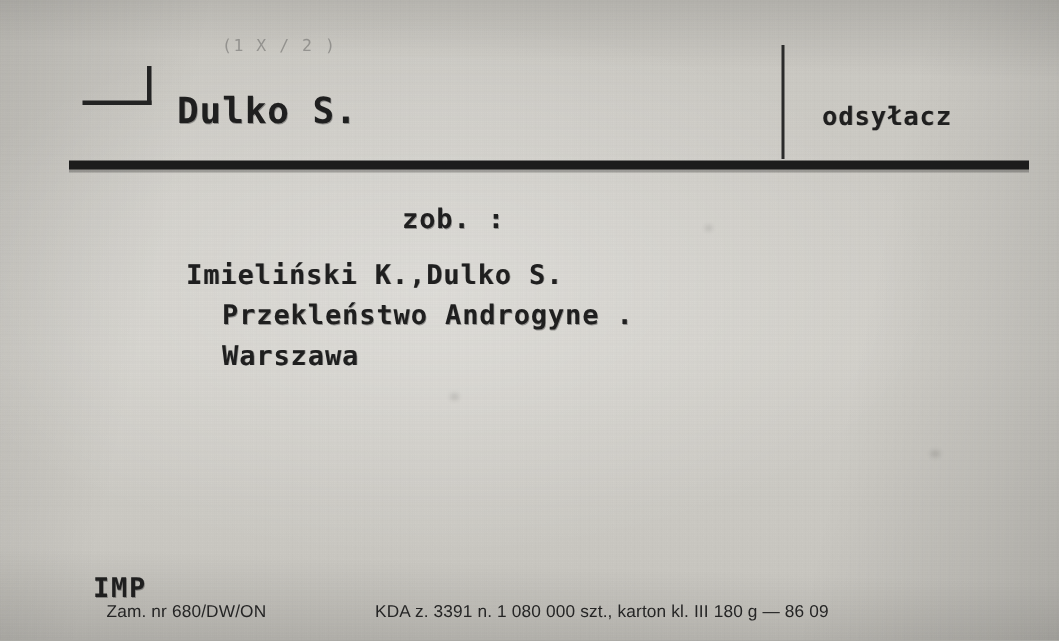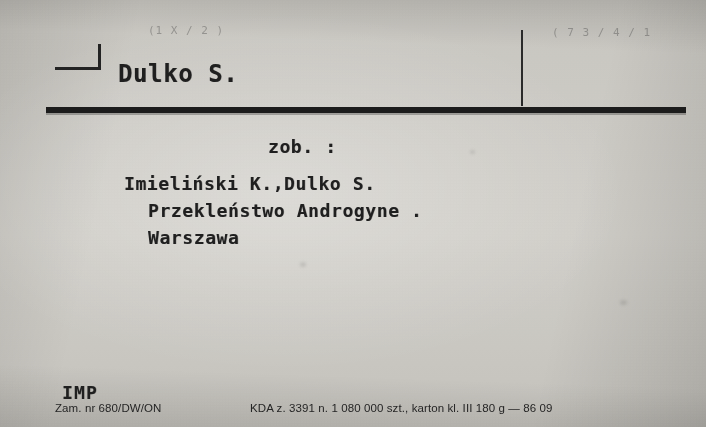--- a/index.html
+++ b/index.html
@@ -147,21 +147,21 @@
   
   .footer {
     position: absolute;
     font-family: "Liberation Sans", sans-serif;
     font-size: 11.5px;
     color: #252525;
     white-space: pre;
     letter-spacing: 0.1px;
   }
   #footer-line-1 { left: 55px; top: 386px; }
-  #footer-line-2 { left: 55px; top: 402px; }
+  #footer-line-2 { left: 71px; top: 402px; }
   #footer-line-2b { left: 250px; top: 402px; }
 
   .smudge {
     position: absolute;
     border-radius: 50%;
     background: rgba(0,0,0,0.10);
     filter: blur(1.4px);
   }
 </style>
 </head>
@@ -174,26 +174,26 @@
   <div class="smudge" style="left:300px; top:262px; width:6px; height:5px;"></div>
   <div class="smudge" style="left:470px; top:150px; width:5px; height:4px;"></div>
   <div class="smudge" style="left:620px; top:300px; width:7px; height:5px;"></div>
 
   <div id="corner-mark">
     <div class="h"></div>
     <div class="v"></div>
   </div>
 
   <div class="faint" id="faint-left">(1 X / 2 )</div>
-  <div class="faint" id="faint-right">( 7 3 / 4 / 1</div>
 
   <div class="typed" id="heading-name">Dulko S.</div>
 
   <div id="divider-vertical"></div>
 
+  <div class="typed" id="heading-right">odsyłacz</div>
 
   <div id="rule"></div>
 
   <div class="typed" id="entry-line-1">Imieliński K.,Dulko S.</div>
 
   <div class="typed" id="zob">zob. :</div>
   <div class="typed" id="entry-line-2">Przekleństwo Androgyne .</div>
   <div class="typed" id="entry-line-3">Warszawa</div>
 
   <div class="typed" id="imp">IMP</div>

